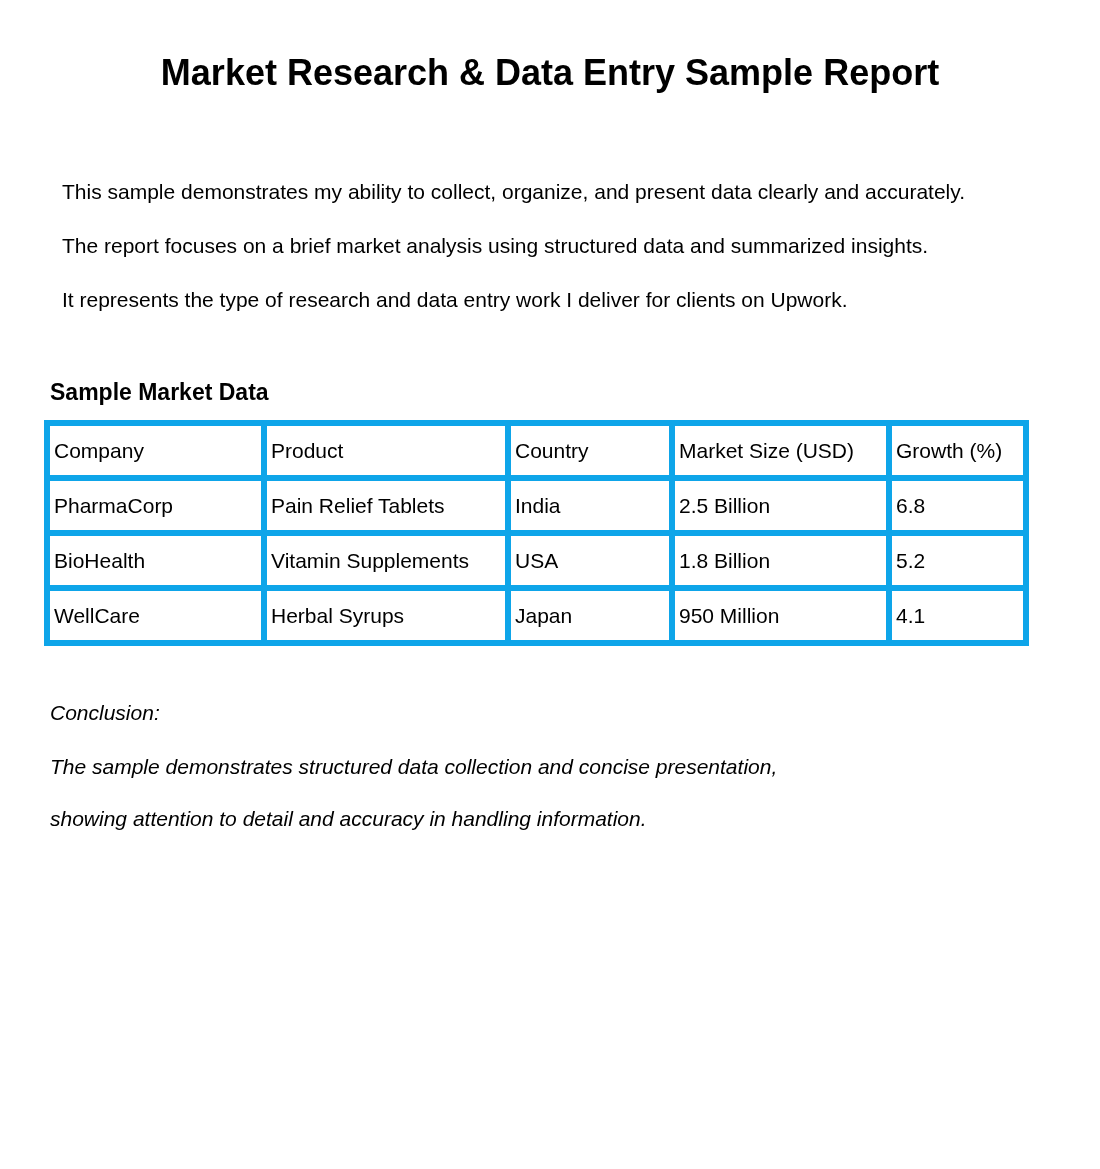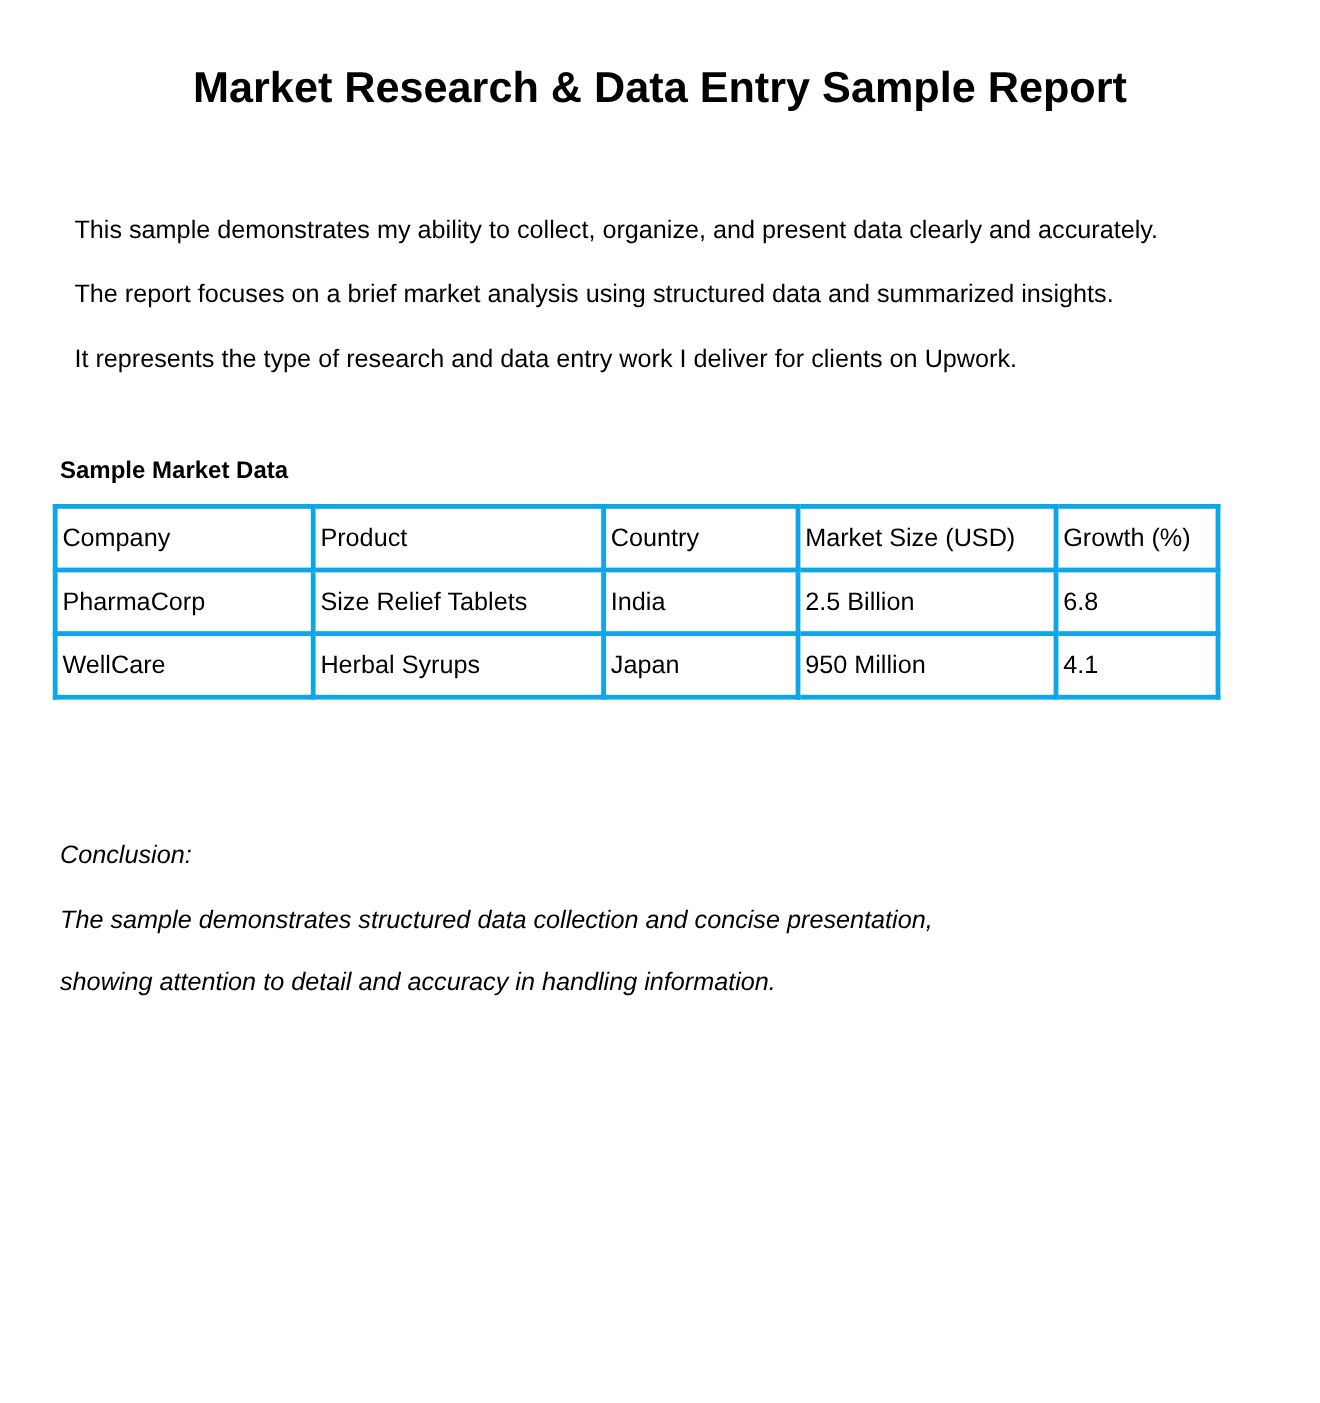--- a/index.html
+++ b/index.html
@@ -31,34 +31,34 @@
       left: 50px;
       font-size: 21px;
       line-height: 26px;
       margin: 12px;
       white-space: nowrap;
     }
     .section-heading {
       position: absolute;
       left: 50px;
       top: 379px;
-      font-size: 20px;
+      font-size: 23px;
       font-weight: bold;
       line-height: 26px;
       margin: 0;
     }
     table.market {
       position: absolute;
       left: 44px;
       top: 420px;
       border-collapse: collapse;
       font-size: 21px;
     }
     table.market td, table.market th {
-      border: 4px solid #0ea5e9;
+      border: 6px solid #0ea5e9;
       padding: 0 0 0 4px;
       height: 49px;
       text-align: left;
       font-weight: normal;
       vertical-align: middle;
       white-space: nowrap;
     }
     .c0 { width: 207px; }
     .c1 { width: 234px; border-radius: 23px; }
     .c2 { width: 154px; }
@@ -91,24 +91,31 @@
       <th class="c0">Company</th>
       <th class="c1">Product</th>
       <th class="c2">Country</th>
       <th class="c3">Market Size (USD)</th>
       <th class="c4">Growth (%)</th>
     </tr>
   </thead>
   <tbody>
     <tr>
       <td>PharmaCorp</td>
-      <td>Size Relief Tablets</td>
+      <td>Pain Relief Tablets</td>
       <td>India</td>
       <td>2.5 Billion</td>
       <td>6.8</td>
+    </tr>
+    <tr>
+      <td>BioHealth</td>
+      <td>Vitamin Supplements</td>
+      <td>USA</td>
+      <td>1.8 Billion</td>
+      <td>5.2</td>
     </tr>
     <tr>
       <td>WellCare</td>
       <td>Herbal Syrups</td>
       <td>Japan</td>
       <td>950 Million</td>
       <td>4.1</td>
     </tr>
   </tbody>
 </table>

